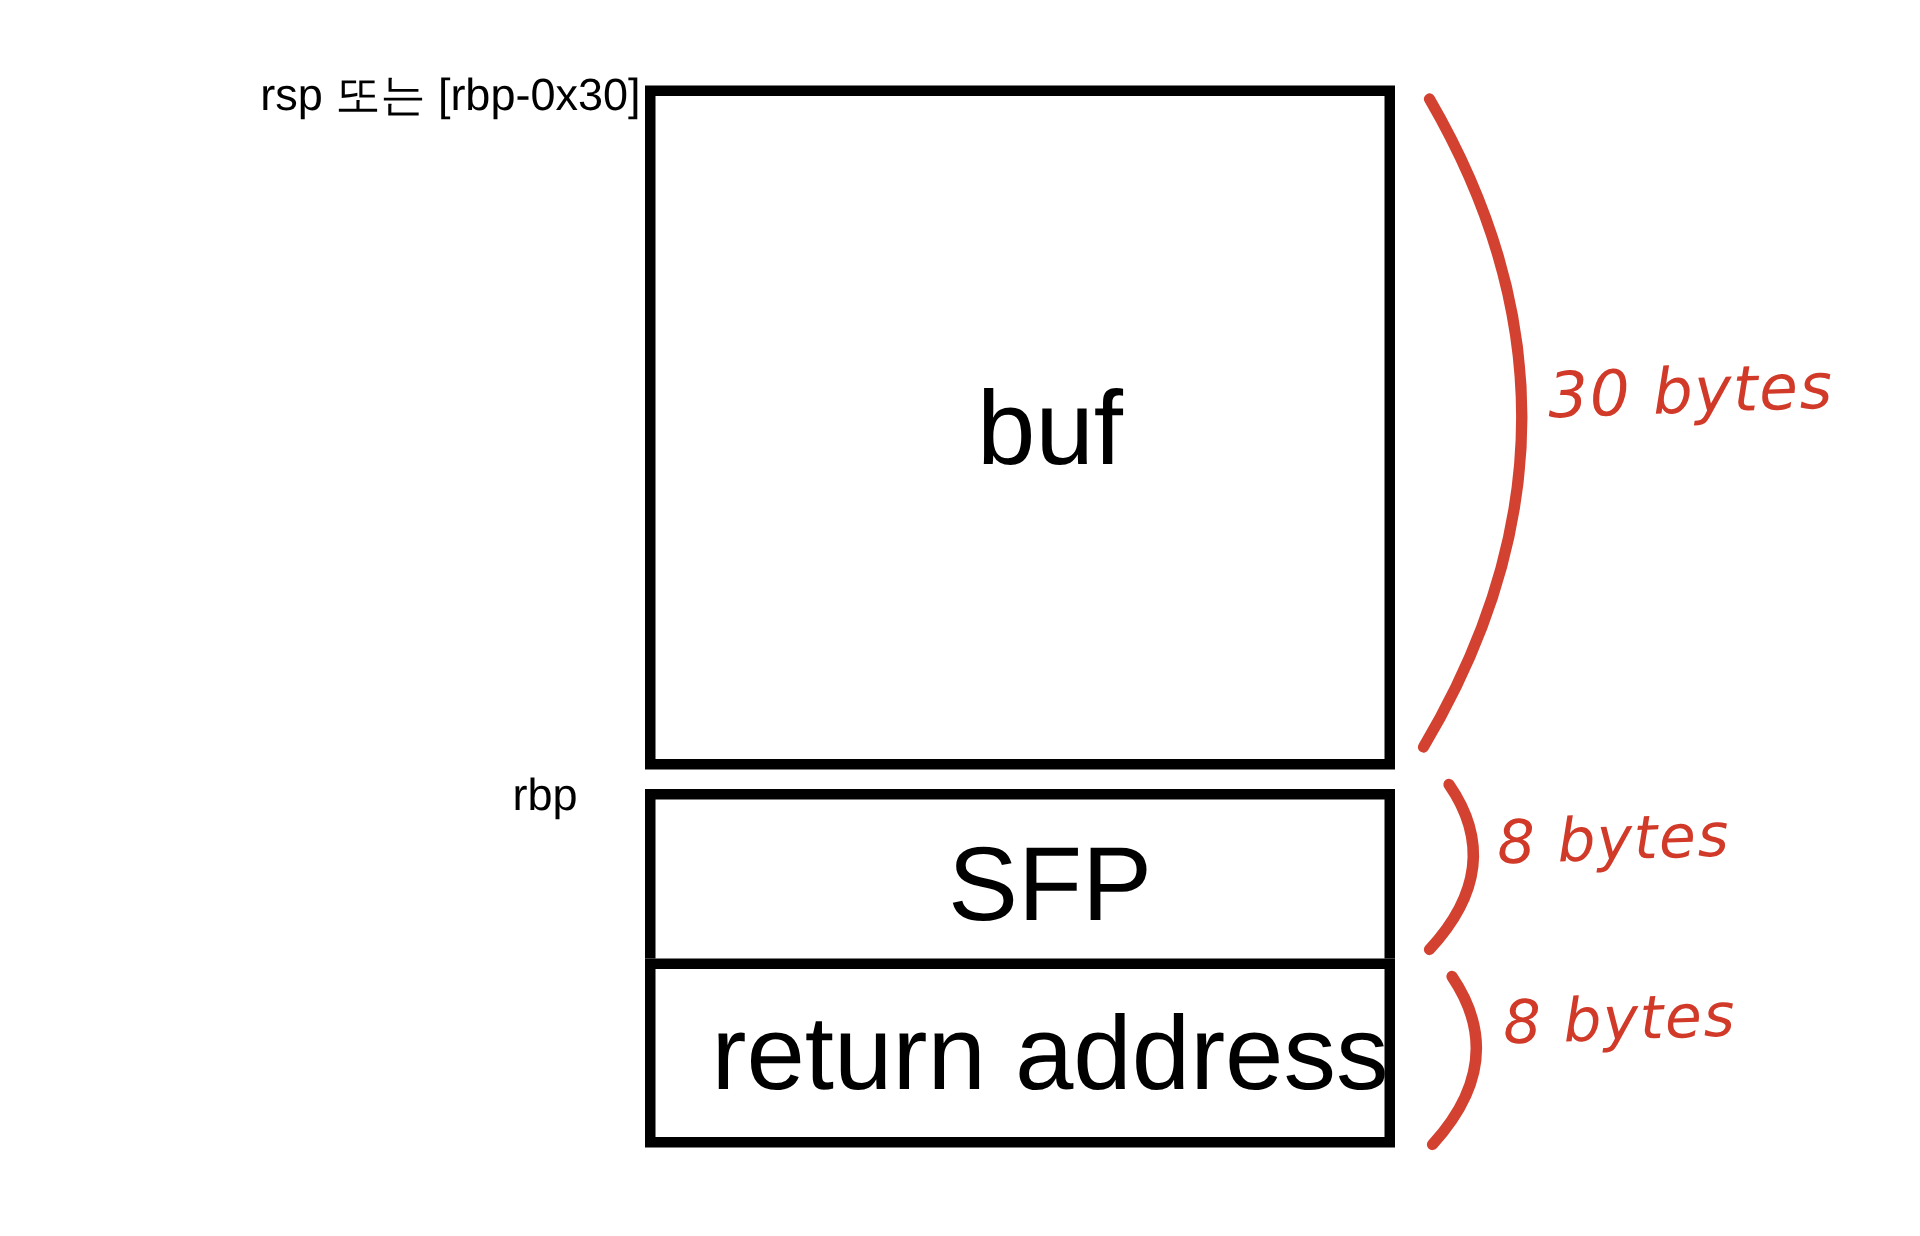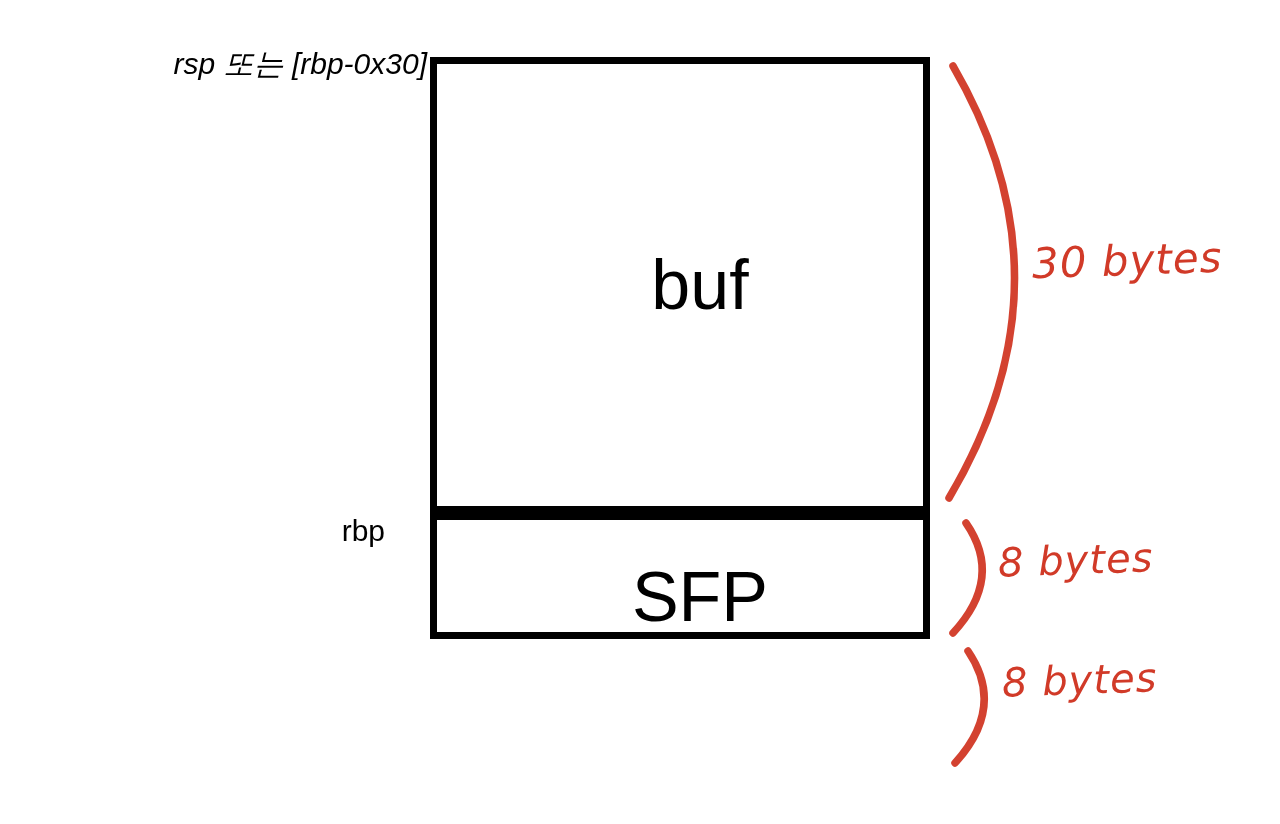--- a/index.html
+++ b/index.html
@@ -22,38 +22,38 @@
     width: 500px;
     box-sizing: border-box;
     border: 7px solid #000000;
     background: #ffffff;
     display: flex;
     align-items: center;
     justify-content: center;
     padding-left: 40px;
   }
   .frame.buf { top: 57px;  height: 456px; }
-  .frame.sfp { top: 513px; height: 126px; align-items: flex-end; }
+  .frame.sfp { top: 526px; height: 126px; }
   .frame.ret { top: 639px; height: 126px; }
   .frame-label {
     font-size: 70px;
     line-height: 1;
     color: #000000;
     white-space: nowrap;
   }
   
   .ptr-label {
     position: absolute;
     font-size: 30px;
     line-height: 1.2;
     color: #000000;
     white-space: nowrap;
     text-align: right;
   }
-  .ptr-label.rsp { top: 46px;  right: 853px; font-style: italic; }  
+  .ptr-label.rsp { top: 46px;  right: 853px; }  
   .ptr-label.rbp { top: 489px; right: 895px; margin-top: 24px; }  
   
   .size-note {
     position: absolute;
     font-family: "DejaVu Sans", sans-serif;
     font-style: italic;
     font-size: 40px;
     line-height: 1;
     color: #d13a28;
     white-space: nowrap;
@@ -87,20 +87,23 @@
   <div class="ptr-label rbp">rbp</div>
 
   <div class="frame buf">
     <span class="frame-label">buf</span>
   </div>
 
   <div class="frame sfp">
     <span class="frame-label">SFP</span>
   </div>
 
+  <div class="frame ret">
+    <span class="frame-label">return address</span>
+  </div>
 
   <svg class="arcs" width="1280" height="824" viewBox="0 0 1280 824">
     <path d="M 953 66 Q 1078 281 949 498" stroke="#d13a28"></path>
     <path d="M 966 523 Q 1004 578 953 633" stroke="#d13a28"></path>
     <path d="M 968 651 Q 1006 707 955 763" stroke="#d13a28"></path>
   </svg>
 
   <div class="size-note note-buf">30 bytes</div>
 
   <div class="size-note note-sfp">8 bytes</div>

